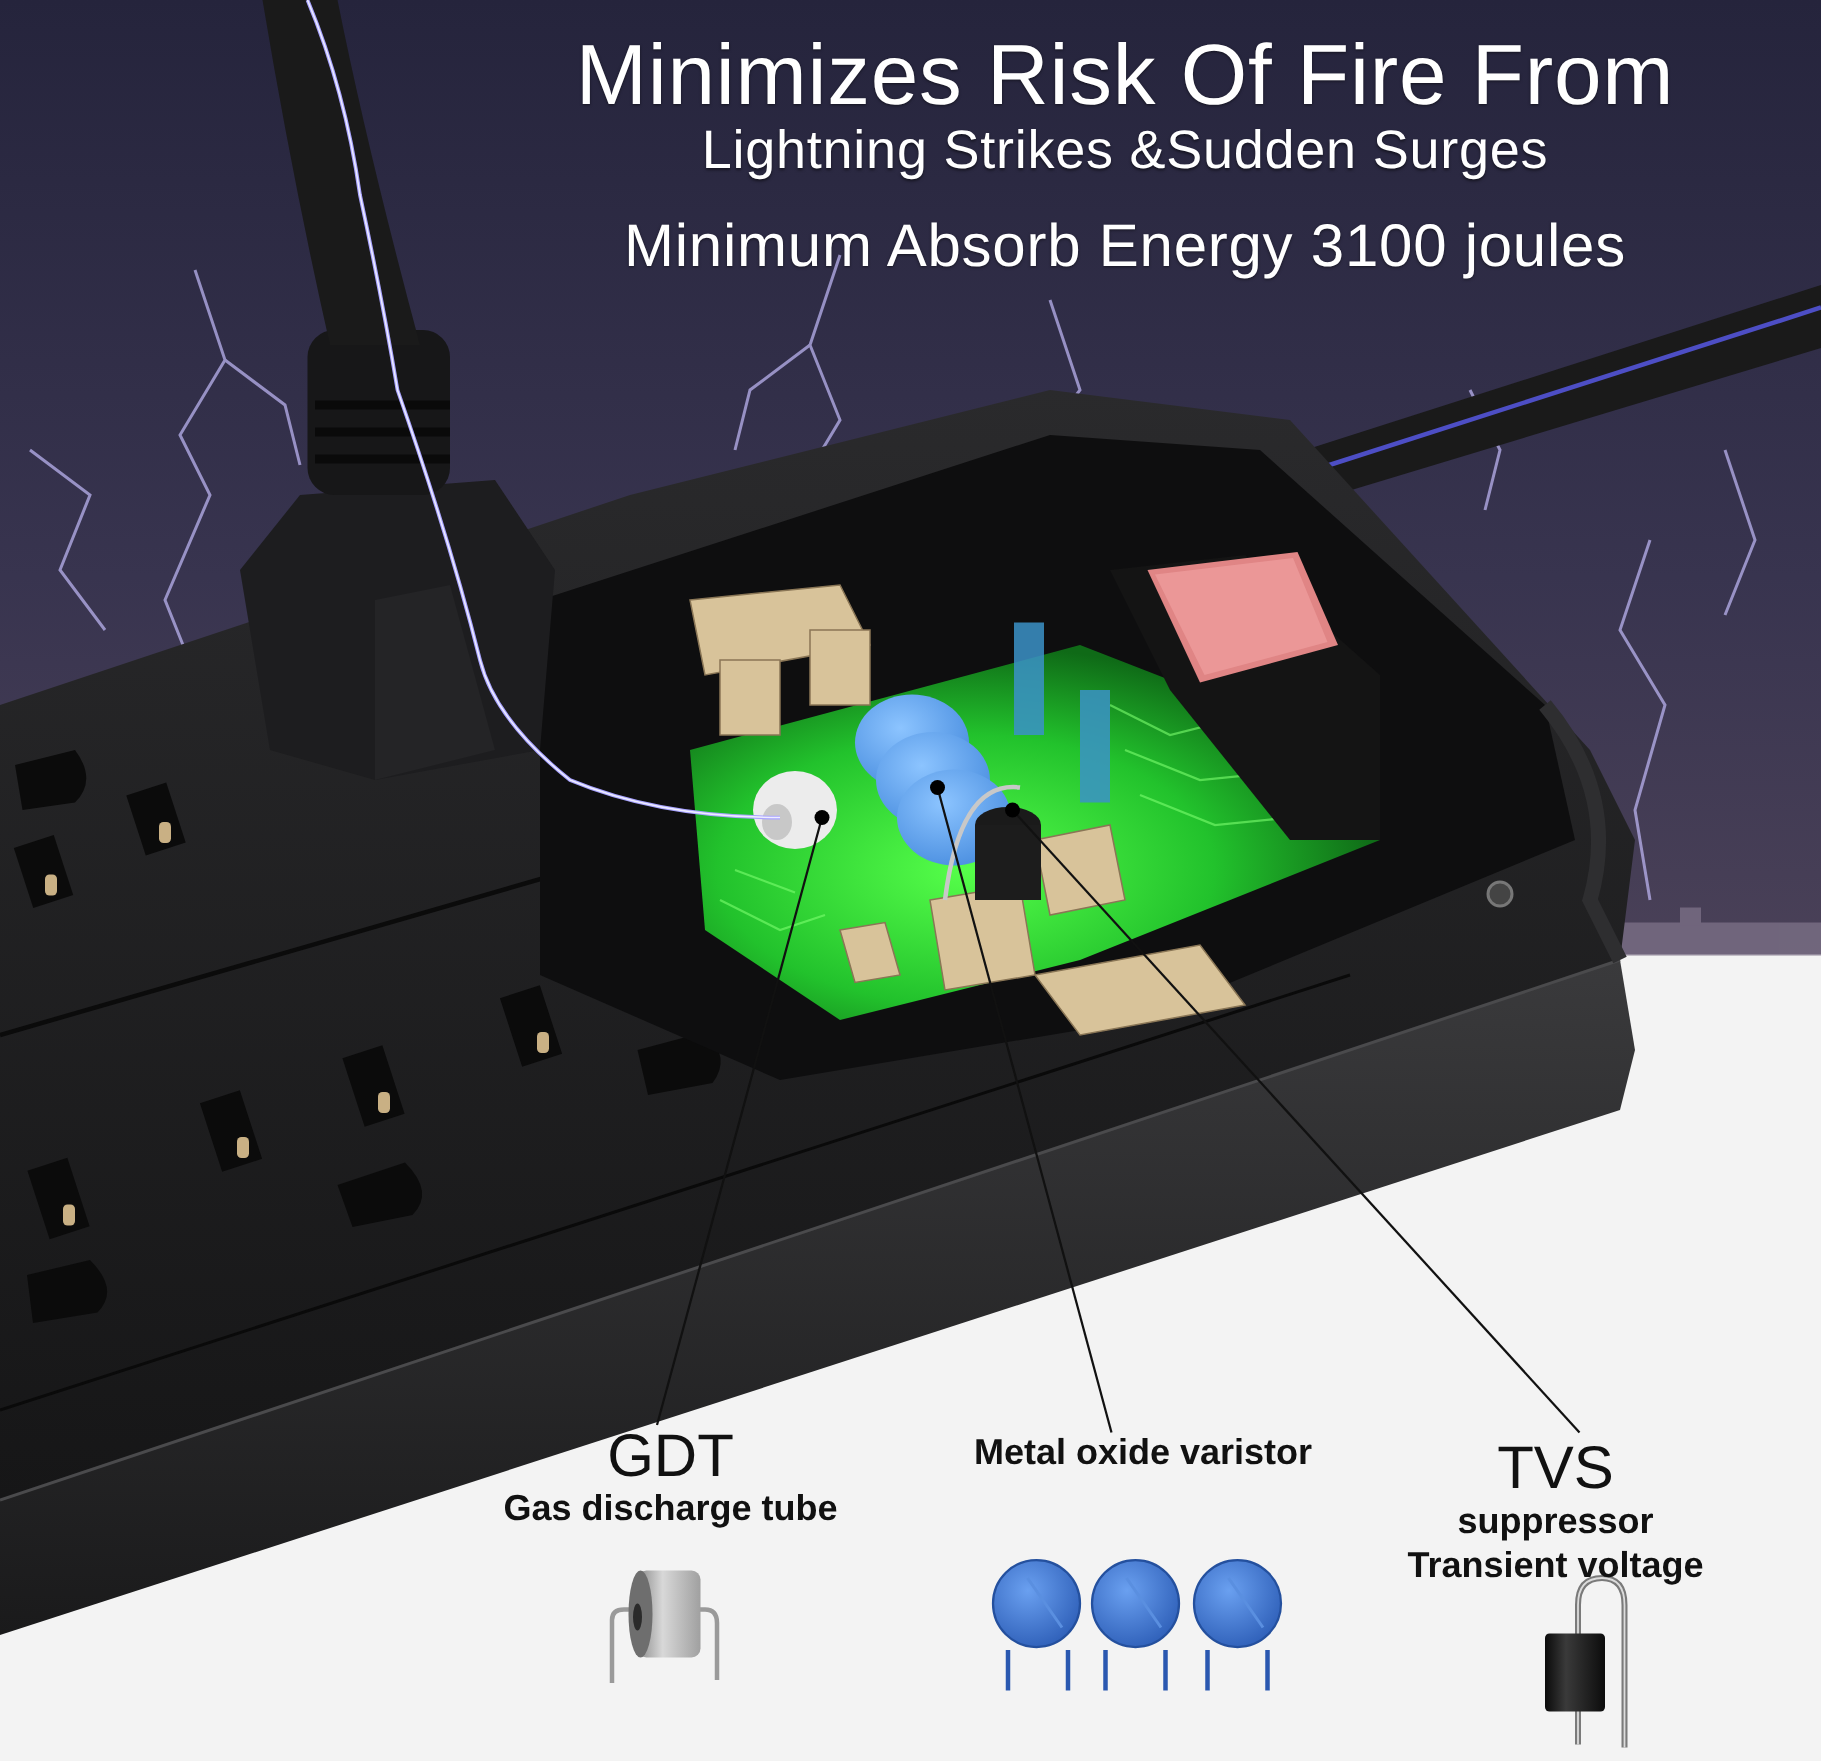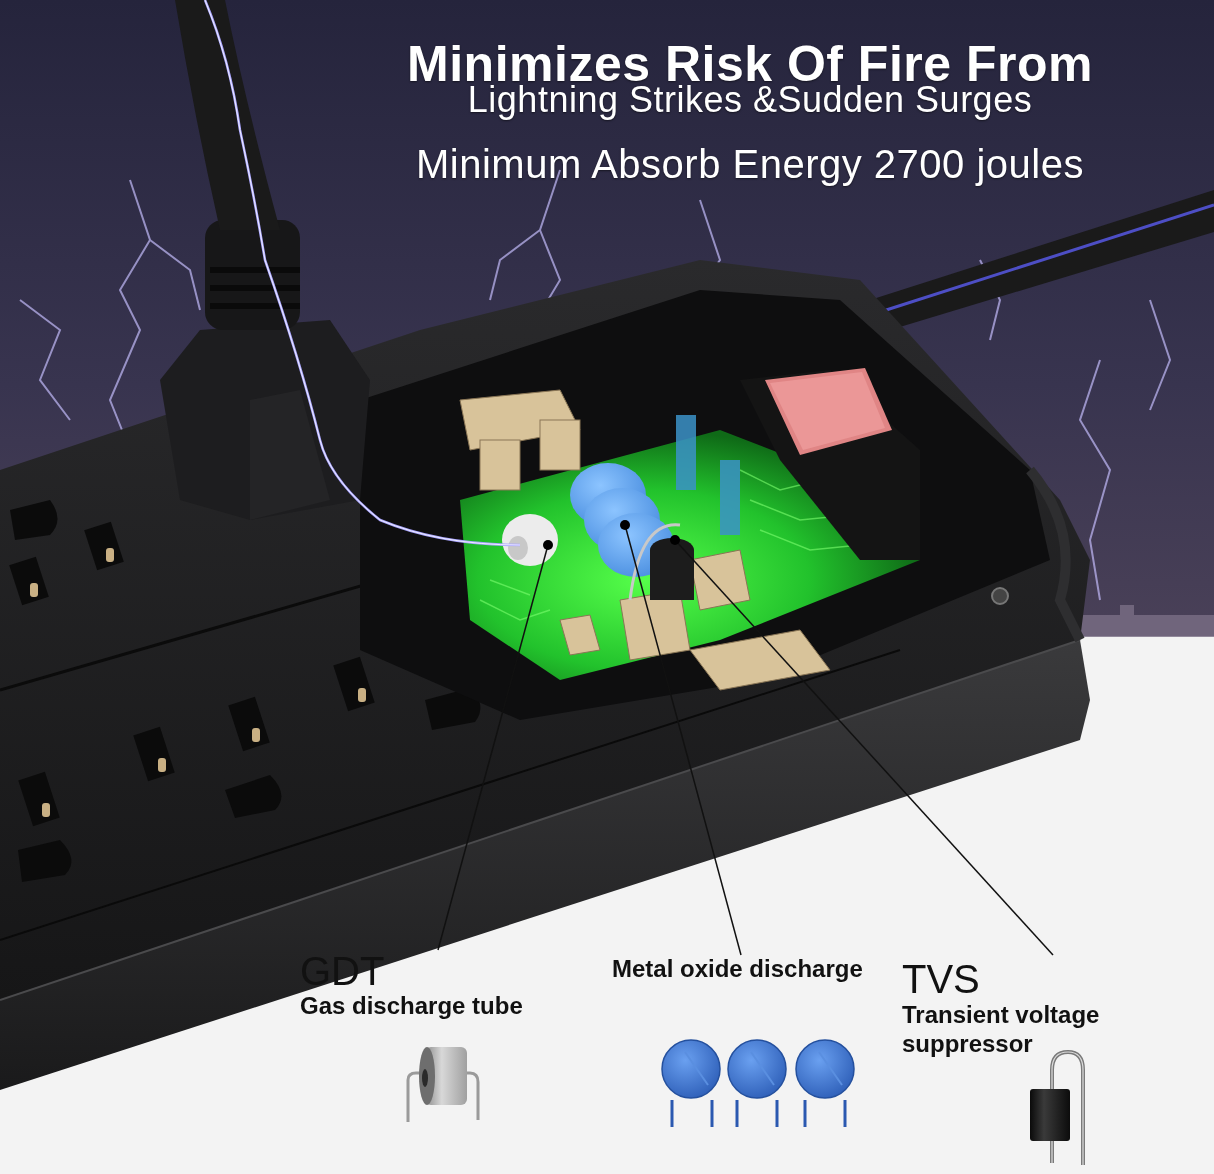--- a/index.html
+++ b/index.html
@@ -8,25 +8,25 @@
     background: #f3f3f3;
     font-family: "Liberation Sans", sans-serif;
   }
   #scene { position: absolute; left: 0; top: 0; width: 1214px; height: 1174px; }
   .headline {
     position: absolute; left: 290px; width: 920px; text-align: center;
     color: #ffffff; font-family: "Liberation Sans", sans-serif;
     text-shadow: 0 1px 2px rgba(0,0,0,0.5);
     letter-spacing: 0.5px;
   }
-  #title-line-1 { top: 36px; font-size: 50px; font-weight: bold; line-height: 56px; }
+  #title-line-1 { top: 22px; font-size: 57px; font-weight: normal; line-height: 56px; }
   #title-line-2 { top: 72px; font-size: 36px; font-weight: normal; line-height: 56px; }
   #subtitle { top: 140px; font-size: 40px; font-weight: normal; line-height: 48px; }
 
-  .label-block { position: absolute; color: #111; }
+  .label-block { position: absolute; text-align: center; color: #111; }
   .label-abbr { font-size: 40px; line-height: 42px; font-weight: normal; }
   .label-full { font-size: 24px; line-height: 28px; font-weight: bold; }
   #gdt-label { left: 300px; top: 950px; width: 294px; }
   #mov-label { left: 612px; top: 955px; width: 300px; }
   #tvs-label { left: 902px; top: 958px; width: 270px; }
   #tvs-label .label-full { line-height: 29px; }
 </style>
 </head>
 <body>
 
@@ -221,26 +221,26 @@
 
   <g>
     <path d="M1052 1163 L1052 1070 Q1052 1052 1068 1052 Q1083 1052 1083 1070 L1083 1165" stroke="#7a7a7a" stroke-width="4" fill="none"></path>
     <path d="M1052 1163 L1052 1070 Q1052 1052 1068 1052 Q1083 1052 1083 1070 L1083 1165" stroke="#dcdcdc" stroke-width="1.2" fill="none"></path>
     <rect x="1030" y="1089" width="40" height="52" rx="3" fill="url(#tvsg)"></rect>
   </g>
 </svg>
 
 <div class="headline" id="title-line-1">Minimizes Risk Of Fire From</div>
 <div class="headline" id="title-line-2">Lightning Strikes &amp;Sudden Surges</div>
-<div class="headline" id="subtitle">Minimum Absorb Energy 2700 joules</div>
+<div class="headline" id="subtitle">Minimum Absorb Energy 3100 joules</div>
 
 <div class="label-block" id="gdt-label">
   <div class="label-abbr">GDT</div>
   <div class="label-full">Gas discharge tube</div>
 </div>
 <div class="label-block" id="mov-label">
-  <div class="label-full">Metal oxide discharge</div>
+  <div class="label-full">Metal oxide varistor</div>
 </div>
 <div class="label-block" id="tvs-label">
   <div class="label-abbr">TVS</div>
+  <div class="label-full">suppressor</div>
   <div class="label-full">Transient voltage</div>
-  <div class="label-full">suppressor</div>
 </div>
 
 </body></html>

